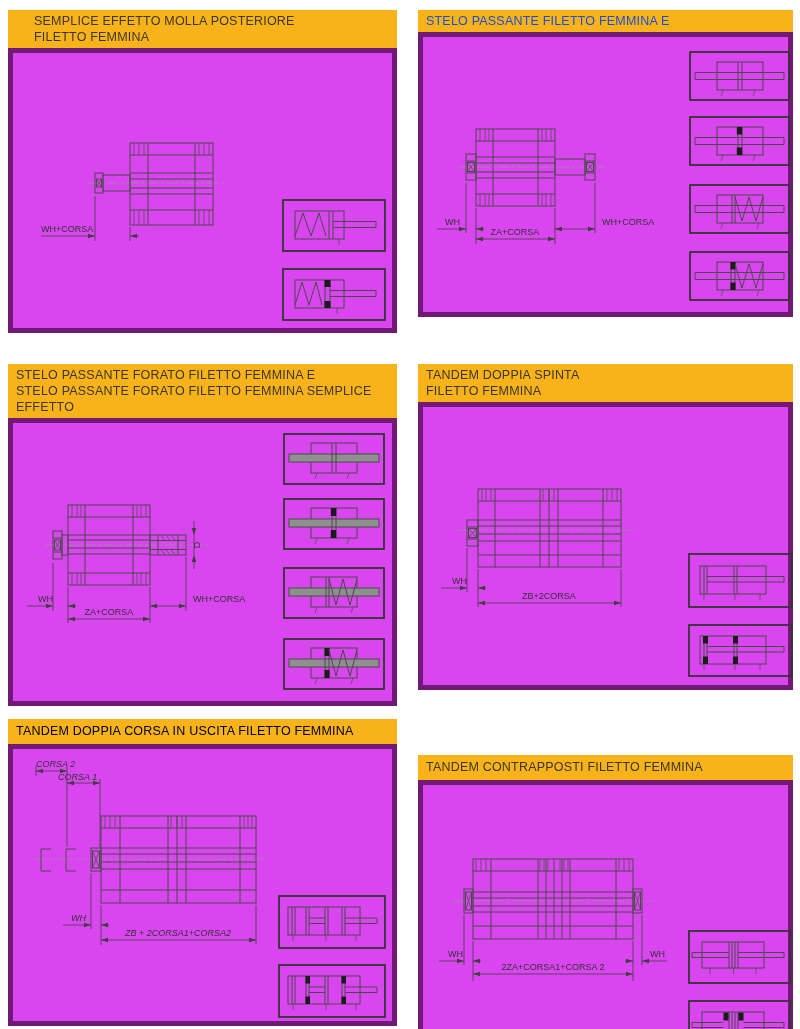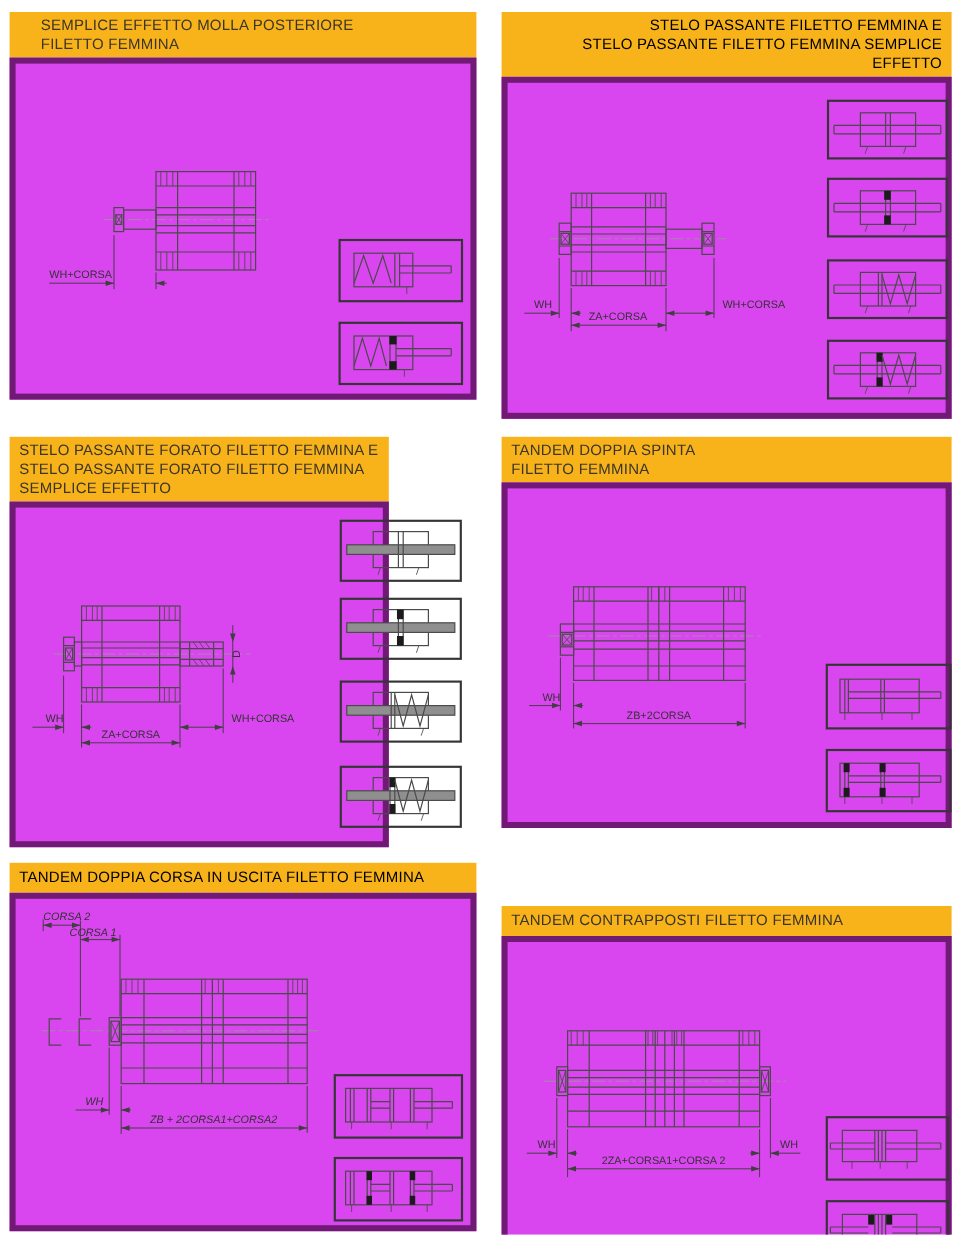--- a/index.html
+++ b/index.html
@@ -107,23 +107,22 @@
               <line x1="48" y1="28.5" x2="94" y2="28.5"></line>
             <line x1="94" y1="22.5" x2="94" y2="28.5"></line>
             <line class="thin" x1="55" y1="40" x2="55" y2="46"></line>
           </g>
         </g>
       </svg>
     </div>
   </section>
 
   <section class="panel" style="left:418px;top:10px;width:375px;">
-    <div class="phead" style="background: rgb(248, 179, 27); color: #000000; text-align: right;">
+    <div class="phead" style="background: rgb(248, 179, 27); color: #1d4ed8;">
       <div>STELO PASSANTE FILETTO FEMMINA E</div>
-      <div>STELO PASSANTE FILETTO FEMMINA SEMPLICE EFFETTO</div>
     </div>
     <div class="pbox" style="height:275px;">
       <svg class="tech" width="375" height="275" viewBox="0 0 375 275">
         <line class="cl" x1="35" y1="130" x2="182" y2="130"></line>
         <g>
           <rect x="53" y="92" width="79" height="77"></rect>
           <line x1="70" y1="92" x2="70" y2="169"></line>
           <line x1="115" y1="92" x2="115" y2="169"></line>
           <line x1="53" y1="104" x2="132" y2="104"></line>
           <line x1="53" y1="157" x2="132" y2="157"></line>
@@ -244,21 +243,21 @@
             <rect class="blk" x="41.5" y="31.5" width="5" height="7.5"></rect>
             <polyline points="46,13 53,37 60,13 67,37 74,13"></polyline>
             <line class="thin" x1="34" y1="39" x2="32" y2="45"></line>
               <line class="thin" x1="70" y1="39" x2="68" y2="45"></line>
           </g>
         </g>
       </svg>
     </div>
   </section>
 
-  <section class="panel" style="left:8px;top:364px;width:316px;">
+  <section class="panel" style="left:8px;top:364px;width:389px;">
     <div class="phead" style="background: rgb(248, 179, 27); color: rgb(60, 54, 40);">
       <div>STELO PASSANTE FORATO FILETTO FEMMINA E</div>
       <div>STELO PASSANTE FORATO FILETTO FEMMINA SEMPLICE EFFETTO</div>
     </div>
     <div class="pbox" style="height:278px;">
       <svg class="tech" width="389" height="278" viewBox="0 0 389 278">
         <line class="cl" x1="32" y1="122" x2="196" y2="122"></line>
         <g>
           <rect x="55" y="82" width="82" height="80"></rect>
           <line x1="72" y1="82" x2="72" y2="162"></line>

